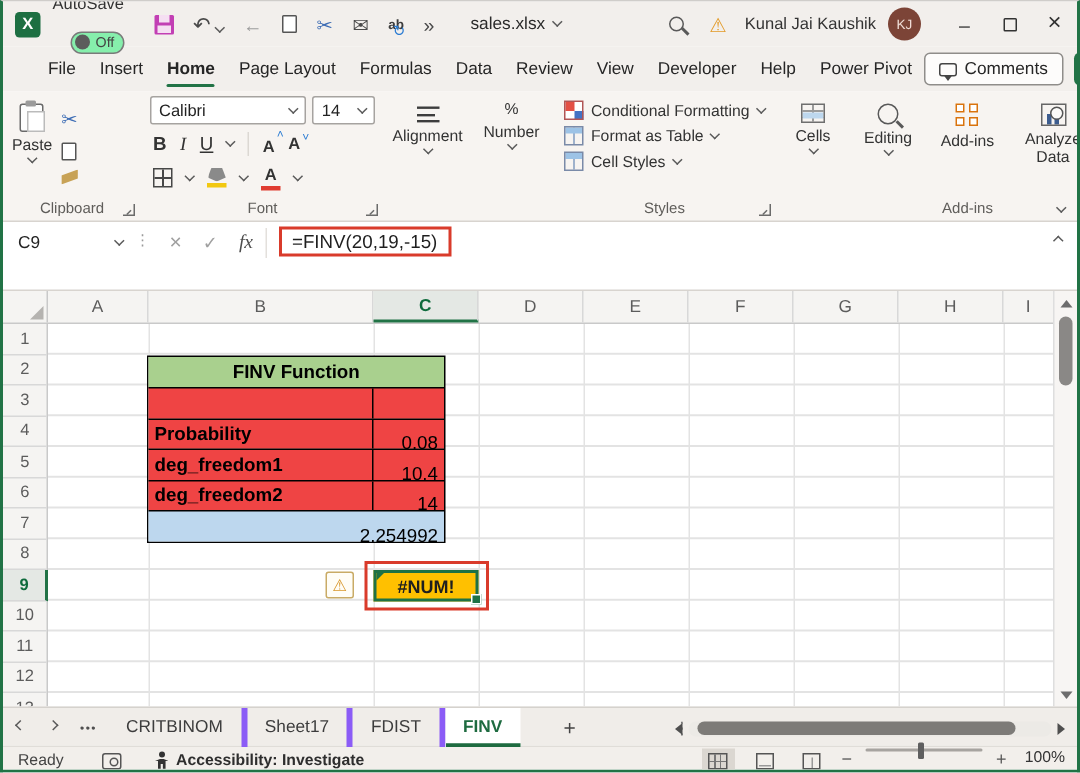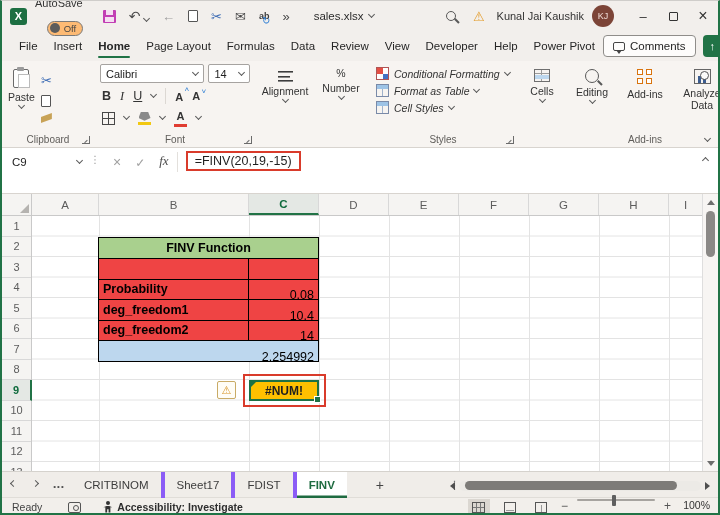--- a/index.html
+++ b/index.html
@@ -17,21 +17,21 @@
   .tri-down{width:0;height:0;border-left:4px solid transparent;border-right:4px solid transparent;border-top:5px solid #6d6d6d;}
   .tri-left{width:0;height:0;border-top:4px solid transparent;border-bottom:4px solid transparent;border-right:5px solid #4f4f4f;}
   .tri-right{width:0;height:0;border-top:4px solid transparent;border-bottom:4px solid transparent;border-left:5px solid #4f4f4f;}
   .launcher{width:8px;height:8px;border-right:1.2px solid #6b6b6b;border-bottom:1.2px solid #6b6b6b;position:relative;}
   .launcher::before{content:"";position:absolute;right:1px;bottom:1px;width:4px;height:1.2px;background:#6b6b6b;transform:rotate(-45deg);}
   
   .titlebar{height:30px;background:#f2efec;display:flex;align-items:center;font-size:11px;color:#333;}
   .appicon{width:17px;height:17px;margin:0 8px 0 8px;background:#1d6f42;border-radius:3px;color:#fff;font-weight:bold;font-size:11px;display:flex;align-items:center;justify-content:center;}
   .appicon::before{content:"X";}
   .autosave{display:flex;align-items:flex-end;gap:12px;margin-right:10px;flex-direction:column;}
-  .toggle{width:36px;height:15px;border:1px solid #7a7a7a;border-radius:9px;background:#fdba74;display:flex;align-items:center;padding:0 4px 0 2px;gap:4px;}
+  .toggle{width:36px;height:15px;border:1px solid #7a7a7a;border-radius:9px;background:#86efac;display:flex;align-items:center;padding:0 4px 0 2px;gap:4px;}
   .knob{width:10px;height:10px;border-radius:50%;background:#5c5c5c;}
   .toggle .off{font-size:9.5px;color:#444;}
   .qat{display:flex;align-items:center;gap:13px;margin:0 10px;color:#474747;font-size:13px;}
   .qat span{display:inline-block;}
   .ic-save{width:13px;height:13px;background:#c23fb4;position:relative;border-radius:1px;}
   .ic-save::before{content:"";position:absolute;left:3px;top:0;width:7px;height:5px;background:#f5dff2;}
   .ic-save::after{content:"";position:absolute;left:2px;bottom:1px;width:9px;height:5px;background:#f5dff2;}
   .ic-undo::before{content:"\21B6";font-size:14px;color:#4a4a4a;}
   .ic-back::before{content:"\2190";font-size:13px;color:#9d9d9d;}
   .ic-copy2{width:10px;height:12px;border:1.1px solid #555;background:#fff;position:relative;border-radius:1px;}
@@ -48,21 +48,21 @@
   .ic-warn::before{content:"\26A0";color:#e39a27;font-size:13px;}
   .user{margin:0 8px 0 12px;font-size:11px;color:#333;}
   .avatar{width:22px;height:22px;border-radius:50%;background:#7c4437;color:#f0ddd7;font-size:9px;display:flex;align-items:center;justify-content:center;margin-right:14px;}
   .winbtn{width:30px;height:30px;display:flex;align-items:center;justify-content:center;color:#333;font-size:13px;}
   .ic-min::before{content:"\2013";}
   .ic-max{width:9px;height:9px;border:1.1px solid #333;border-radius:1px;}
   .ic-close::before{content:"\00D7";font-size:16px;}
   
   .menubar{height:30px;background:#f2efec;display:flex;align-items:center;font-size:11.5px;color:#262626;}
   .mtab{padding:0 8px;height:30px;display:flex;align-items:center;position:relative;white-space:nowrap;}
-  .mtab:first-child{margin-left:9px;}
+  .mtab:first-child{margin-left:22px;}
   .mtab.active{font-weight:bold;}
   .mtab.active::after{content:"";position:absolute;left:8px;right:8px;bottom:3px;height:2.5px;background:#217346;border-radius:2px;}
   .menu-right{margin-left:auto;display:flex;align-items:center;gap:7px;margin-right:6px;}
   .comments-btn{display:flex;align-items:center;gap:5px;border:1px solid #8f8d8a;border-radius:4px;background:#fdfcfb;height:22px;padding:0 9px;font-size:11.5px;color:#262626;}
   .ic-bubble{width:12px;height:9px;border:1.2px solid #444;border-radius:2px;position:relative;}
   .ic-bubble::after{content:"";position:absolute;left:2px;bottom:-4px;border-left:3px solid transparent;border-right:3px solid transparent;border-top:4px solid #444;}
   .share-btn{display:flex;align-items:center;gap:4px;background:#217346;border-radius:4px;height:22px;padding:0 7px;color:#fff;}
   .ic-share::before{content:"\2191";font-size:11px;color:#fff;}
   .share-btn .chev{border-color:#fff;}
   
@@ -90,21 +90,21 @@
   .adn::after{content:"\02C5";position:absolute;top:-3px;right:-6px;font-size:8px;color:#2b7cd3;}
   .vdiv{width:1px;height:16px;background:#dcd8d3;}
   .ic-borders{width:13px;height:13px;border:1px solid #474747;background-image:linear-gradient(to right,transparent calc(50% - .5px),#474747 calc(50% - .5px) calc(50% + .5px),transparent 0),linear-gradient(to bottom,transparent calc(50% - .5px),#474747 calc(50% - .5px) calc(50% + .5px),transparent 0);}
   .ic-fill{width:12px;height:9px;background:#8a8a8a;clip-path:polygon(20% 0,80% 0,100% 70%,50% 100%,0 70%);position:relative;}
   .colorbar{display:inline-block;width:13px;height:3px;margin-top:1px;}
   .icostack{display:flex;flex-direction:column;align-items:center;line-height:1;}
   .fc-a::before{content:"A";font-size:11px;font-weight:bold;color:#333;}
   .lines3{width:15px;height:11px;background-image:linear-gradient(#3d3d3d,#3d3d3d),linear-gradient(#3d3d3d,#3d3d3d),linear-gradient(#3d3d3d,#3d3d3d);background-size:100% 1.6px,80% 1.6px,100% 1.6px;background-position:0 0,0 4.5px,0 9px;background-repeat:no-repeat;}
   .pct::before{font-size:19px;color:#3d3d3d;}
   .stylesbtns{display:flex;flex-direction:column;justify-content:flex-start;gap:4px;padding:6px 0 0 8px;font-size:10.5px;color:#333;}
-  .stybtn{display:flex;align-items:center;gap:5px;white-space:nowrap;font-style:italic;}
+  .stybtn{display:flex;align-items:center;gap:5px;white-space:nowrap;}
   .ic-cf{width:13px;height:13px;border:1px solid #b05555;background-image:linear-gradient(#e34f44,#e34f44),linear-gradient(#4472c4,#4472c4);background-size:6px 6px,6px 6px;background-position:0 0,6px 6px;background-repeat:no-repeat;background-color:#fff;}
   .ic-fat{width:13px;height:13px;border:1px solid #7a8aa8;background:linear-gradient(#9dc3e6 0 4px,#fff 0);background-image:linear-gradient(#9dc3e6,#9dc3e6),linear-gradient(to right,transparent calc(50% - .5px),#9fb2cc calc(50% - .5px) calc(50% + .5px),transparent 0);background-size:100% 4px,100% 100%;background-repeat:no-repeat;}
   .ic-cells{width:16px;height:13px;border:1px solid #6f6f6f;background-image:linear-gradient(#bdd7ee,#bdd7ee),linear-gradient(to right,transparent calc(50% - .5px),#9b9b9b calc(50% - .5px) calc(50% + .5px),transparent 0),linear-gradient(to bottom,transparent 3.5px,#9b9b9b 3.5px 4.5px,transparent 4.5px 8px,#9b9b9b 8px 9px,transparent 0);background-size:100% 4px,100% 100%,100% 100%;background-position:0 4.5px,0 0,0 0;background-repeat:no-repeat;}
   .ic-addins{width:16px;height:16px;display:grid;grid-template-columns:6px 6px;grid-template-rows:6px 6px;gap:3px;}
   .ic-addins i{border:1.6px solid #d9730d;background:#fff;}
   .ic-analyze{width:17px;height:15px;border:1px solid #666;position:relative;background-image:linear-gradient(#3d5d8f,#3d5d8f),linear-gradient(#3d5d8f,#3d5d8f);background-size:3px 7px,3px 4px;background-position:3px 6px,8px 9px;background-repeat:no-repeat;}
   .ic-analyze::after{content:"";position:absolute;right:1px;top:1px;width:7px;height:7px;border:1.4px solid #555;border-radius:50%;background:rgba(255,255,255,.6);}
   .ribbon-collapse{position:absolute;right:8px;bottom:6px;}
   
   .fbar{height:46px;background:#fff;border-bottom:1px solid #d8d4cf;display:flex;align-items:flex-start;position:relative;}
@@ -125,21 +125,21 @@
   .corner::after{content:"";position:absolute;right:2px;bottom:2px;border-left:9px solid transparent;border-bottom:9px solid #b5b3b0;}
   .ch{display:flex;align-items:center;justify-content:center;border-right:1px solid #d8d8d8;}
   .w-a{width:67px;} .w-b{width:150px;} .w-c{width:70px;} .w-def{width:70px;} .w-i{flex:1;border-right:none;}
   .ch.sel{background:#e4e8e4;color:#0e6b3c;border-bottom:2px solid #217346;font-weight:bold;}
   .rowhdrs{position:absolute;left:0;top:22px;width:30px;bottom:0;background:#f5f4f2;border-right:1px solid #c9c9c9;color:#5c5c5c;}
   .rh{height:20.5px;display:flex;align-items:center;justify-content:center;border-bottom:1px solid #d8d8d8;}
   .rh.sel{background:#e4e8e4;color:#0e6b3c;border-right:2px solid #217346;margin-right:-1px;font-weight:bold;}
   .cells{position:absolute;left:30px;top:22px;right:16px;bottom:0;background-image:linear-gradient(to bottom,transparent calc(100% - 1px),#e3e3e3 0);background-size:100% 20.5px;}
   .vl{position:absolute;top:22px;bottom:0;width:1px;background:#e3e3e3;}
   
-  .finv{position:absolute;left:96px;top:42.5px;width:221px;border:1px solid #000;font-size:12.5px;color:#000;}
+  .finv{position:absolute;left:96px;top:42.5px;width:199px;border:1px solid #000;font-size:12.5px;color:#000;}
   .frow{display:flex;height:20.5px;border-top:1px solid #000;}
   .frow:first-child{border-top:none;}
   .ftitle{background:#a9d08e;justify-content:center;align-items:center;font-weight:bold;display:flex;}
   .fl{width:150px;border-right:1px solid #000;display:flex;align-items:center;padding-left:4px;font-weight:bold;}
   .fv{flex:1;display:flex;align-items:center;justify-content:flex-end;padding-right:4px;margin-top:12px;}
   .bg-o{background:#ef4444;} .bg-b{background:#bdd7ee;}
   
   .warnbtn{position:absolute;left:215px;top:187px;width:19px;height:18px;border:1px solid #c9ab66;background:#fffdf6;border-radius:2px;display:flex;align-items:center;justify-content:center;}
   .warnbtn::before{content:"\26A0";color:#d8972c;font-size:11px;}
   .errcell{position:absolute;left:247px;top:186px;width:70px;height:21px;background:#ffc000;border:2px solid #1e7145;display:flex;align-items:center;justify-content:center;font-weight:bold;font-size:12px;color:#1f1f1f;}

